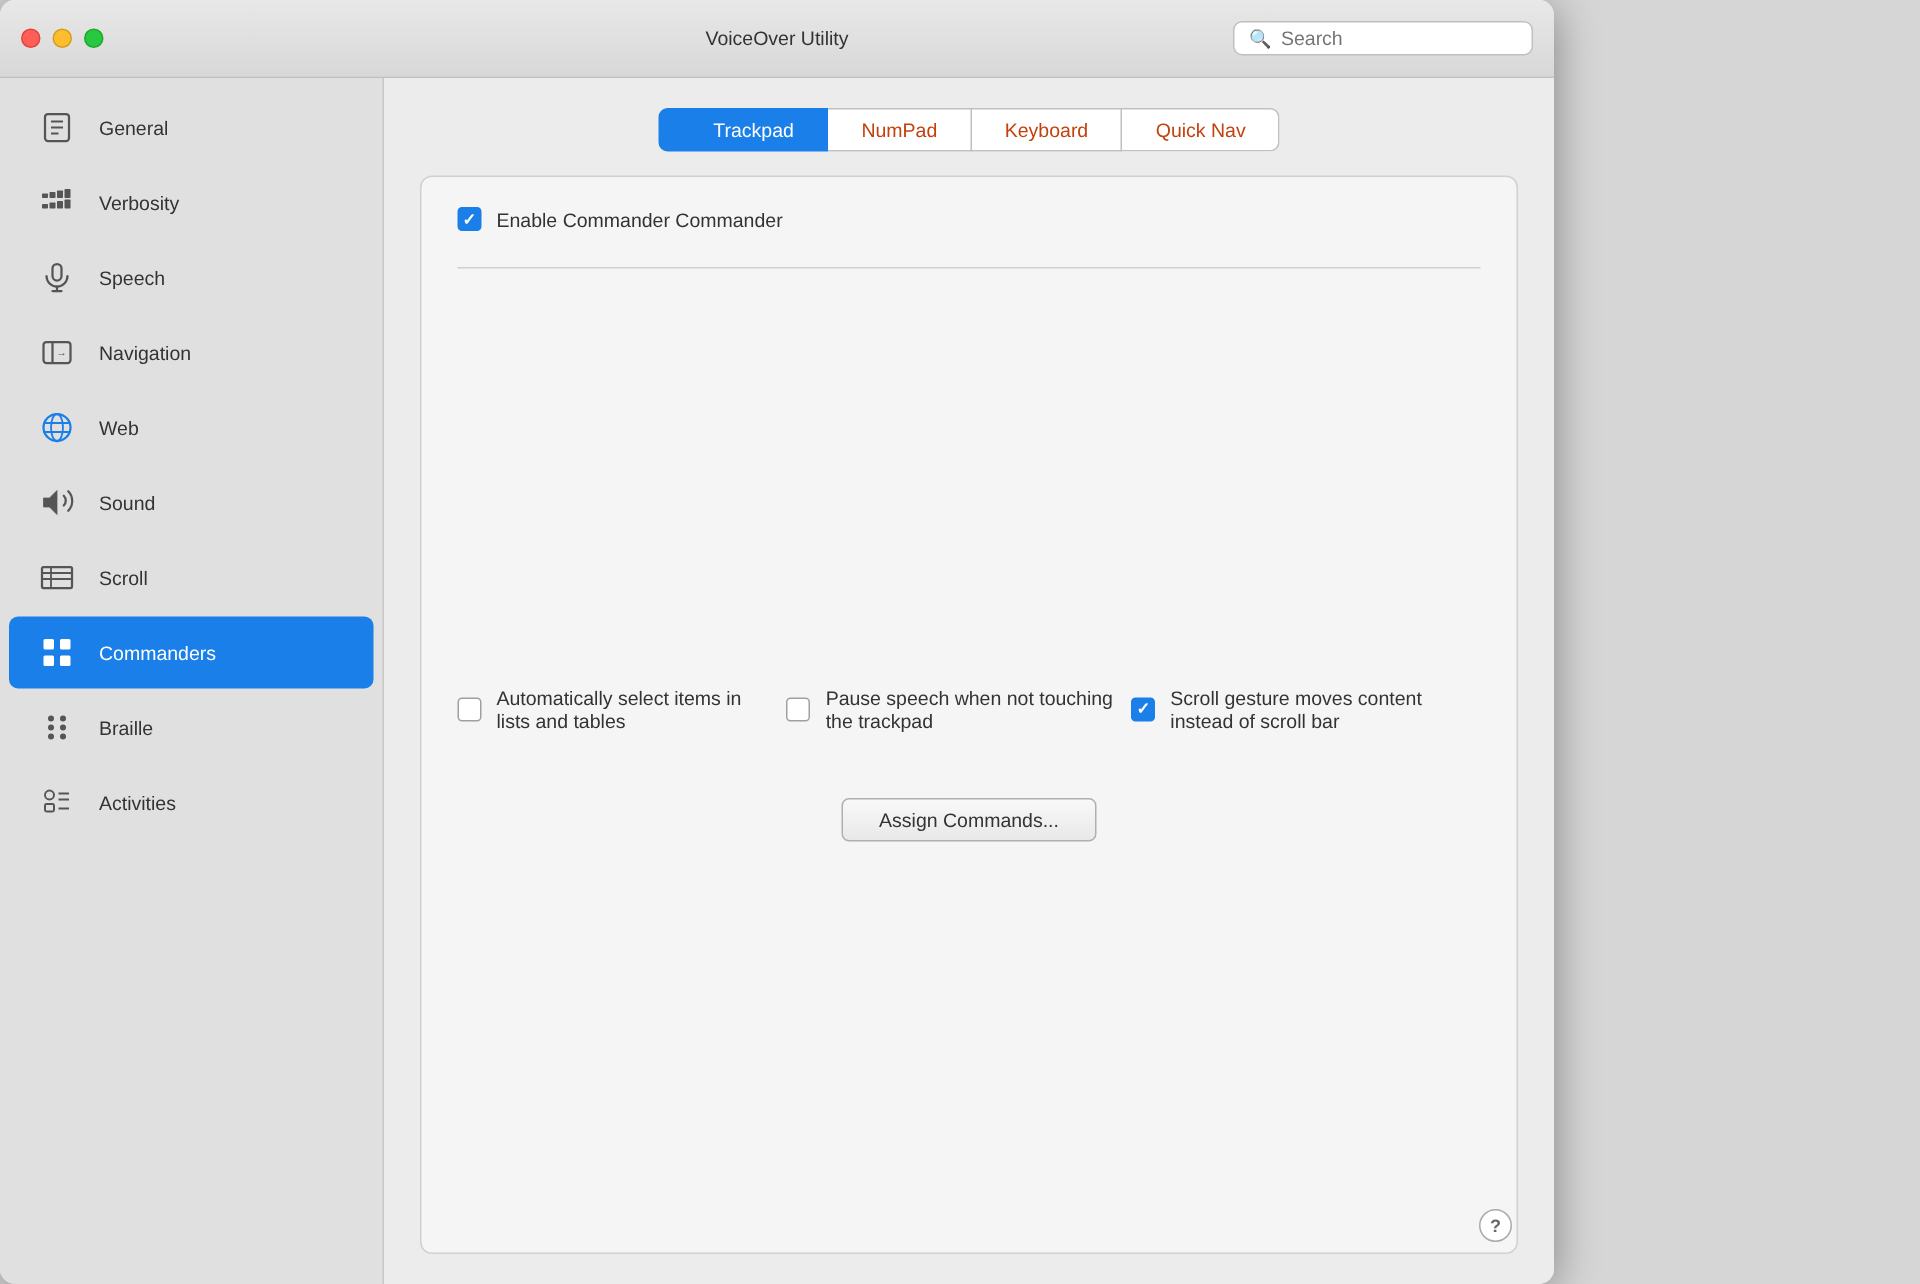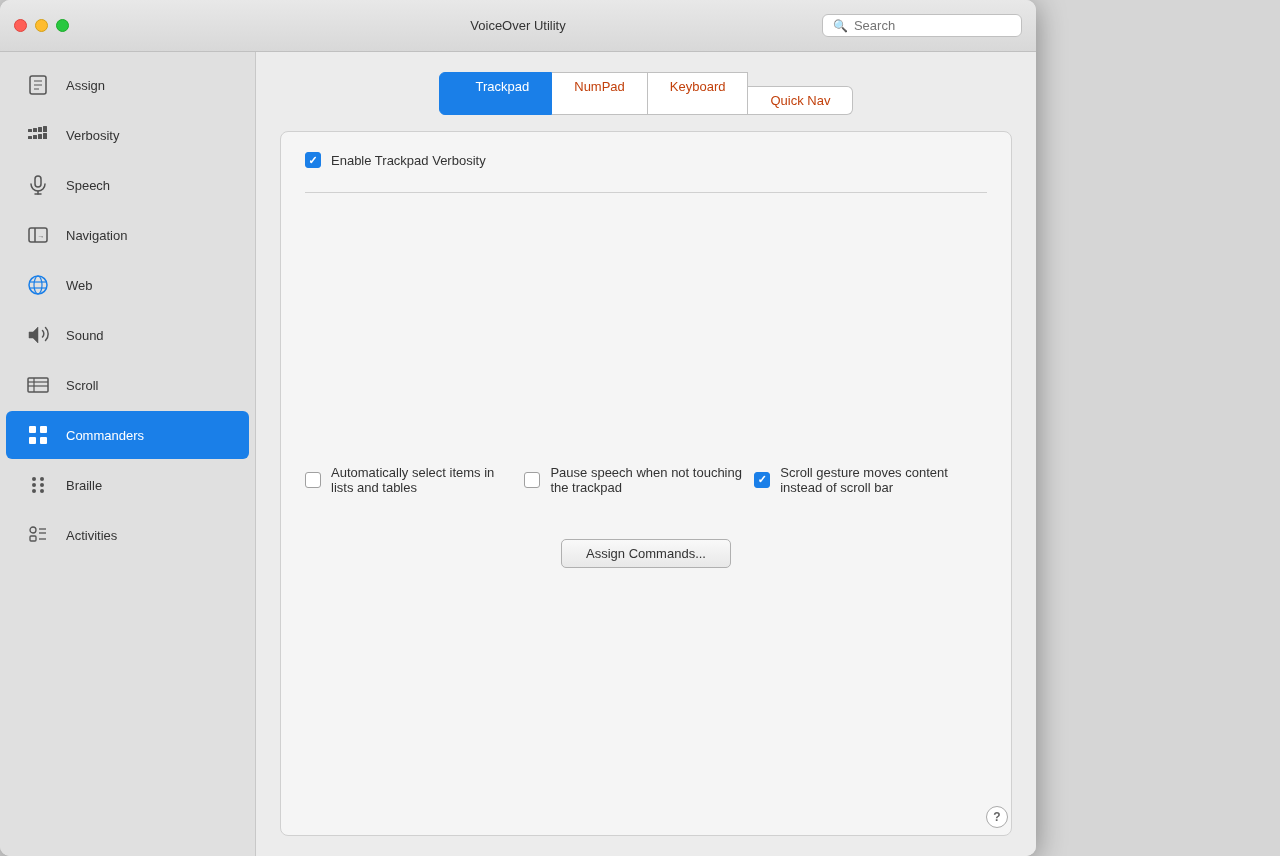--- a/index.html
+++ b/index.html
@@ -166,21 +166,20 @@
       cursor: pointer;
       color: #c2410c;
     }
 
     .tab:first-child {
       border-radius: 6px 0 0 6px;
     }
 
     .tab:last-child {
       border-radius: 0 6px 6px 0;
-      margin-top: 14px;
     }
 
     .tab + .tab {
       border-left: none;
     }
 
     .tab.active {
       background: #1a7fe8;
       color: white;
       border-color: #1a7fe8;
@@ -316,21 +315,21 @@
 
       <div class="sidebar-item">
         <div class="sidebar-icon">
           <svg class="icon" viewBox="0 0 24 24" fill="none">
             <rect x="4" y="3" width="16" height="18" rx="2" stroke="#555" stroke-width="1.5"></rect>
             <line x1="8" y1="8" x2="16" y2="8" stroke="#555" stroke-width="1.2"></line>
             <line x1="8" y1="12" x2="16" y2="12" stroke="#555" stroke-width="1.2"></line>
             <line x1="8" y1="16" x2="13" y2="16" stroke="#555" stroke-width="1.2"></line>
           </svg>
         </div>
-        <span class="sidebar-label">Assign</span>
+        <span class="sidebar-label">General</span>
       </div>
 
       <div class="sidebar-item">
         <div class="sidebar-icon">
           <svg class="icon" viewBox="0 0 24 24">
             <rect x="2" y="6" width="4" height="3" rx="0.5" fill="#555"></rect>
             <rect x="7" y="5" width="4" height="4" rx="0.5" fill="#555"></rect>
             <rect x="12" y="4" width="4" height="5" rx="0.5" fill="#555"></rect>
             <rect x="17" y="3" width="4" height="6" rx="0.5" fill="#555"></rect>
             <rect x="2" y="13" width="4" height="3" rx="0.5" fill="#555"></rect>
@@ -448,21 +447,21 @@
         <div class="tab">NumPad</div>
         <div class="tab">Keyboard</div>
         <div class="tab">Quick Nav</div>
       </div>
 
       <div class="panel">
 
         <div class="panel-top">
           <div class="checkbox-row">
             <div class="checkbox checked"></div>
-            <span class="checkbox-label">Enable Trackpad Verbosity</span>
+            <span class="checkbox-label">Enable Commander Commander</span>
           </div>
         </div>
 
         <div class="options-section">
           <div class="options-group">
 
             <div class="checkbox-row">
               <div class="checkbox"></div>
               <span class="checkbox-label">Automatically select items in lists and tables</span>
             </div>

